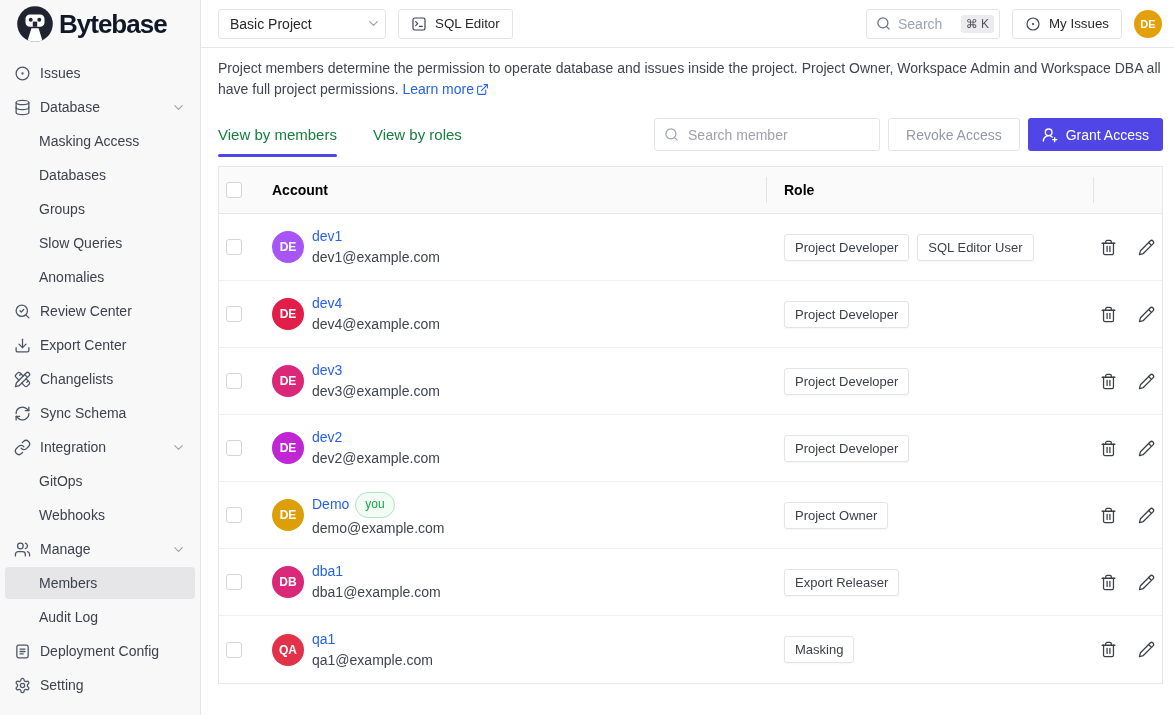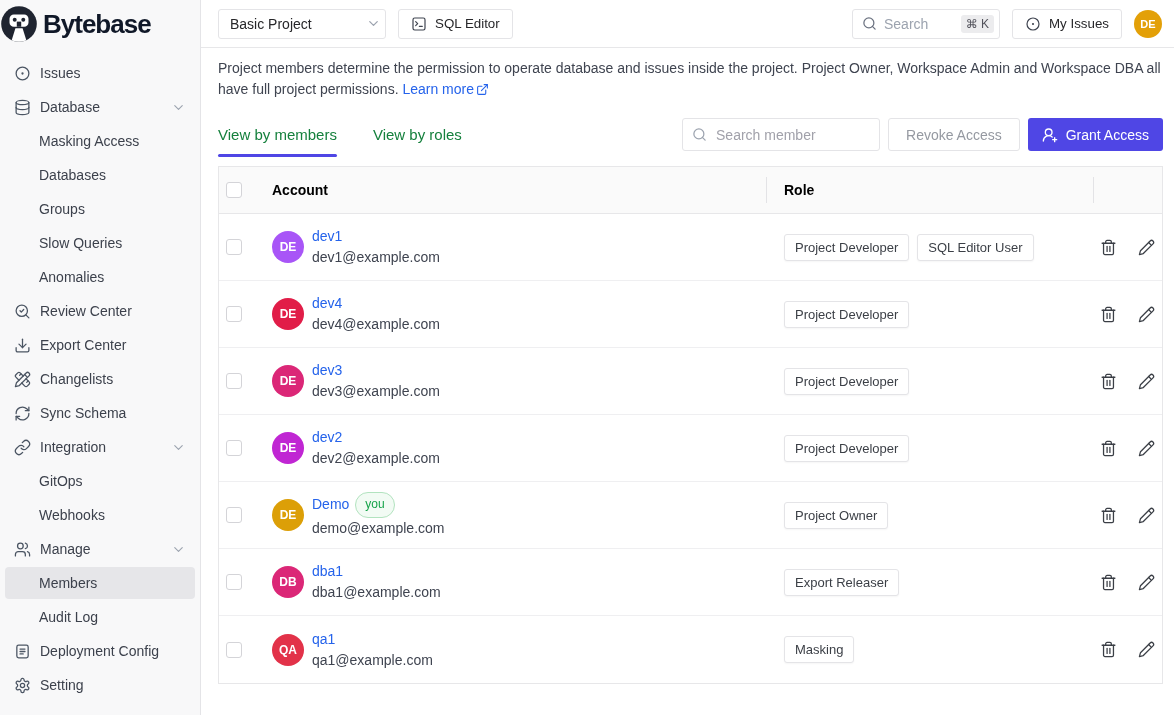--- a/index.html
+++ b/index.html
@@ -9,21 +9,21 @@
     font-family:"Liberation Sans", sans-serif;
     color:#3f4450; background:#fff; font-size:14px;
   }
   .app { display:flex; height:715px; }
 
   
   .sidebar {
     width:201px; min-width:201px; background:#f8f8f9;
     border-right:1px solid #e4e4e7; display:flex; flex-direction:column;
   }
-  .logo { display:flex; align-items:center; gap:5px; height:48px; padding:5px 0; cursor:pointer; }
+  .logo { display:flex; align-items:center; gap:5px; height:48px; padding:5px 16px; cursor:pointer; }
   .logo-text { font-size:26px; font-weight:700; color:#101828; letter-spacing:-1px; }
   .nav { padding:9px 5px 0 5px; }
   .nav-item {
     display:flex; align-items:center; gap:9px; height:32px; margin-bottom:2px;
     padding:0 9px; border-radius:4px; color:#3c414c; cursor:pointer; position:relative;
   }
   .nav-item.active { background:#e6e6e9; }
   .nav-item.sub { padding-left:34px; }
   .nav-ico { width:17px; height:17px; color:#4b5563; flex:none; }
   .nav-label { white-space:nowrap; }
@@ -39,21 +39,21 @@
     width:168px; height:30px; border:1px solid #e4e4e7; border-radius:3px; background:#fff;
     display:flex; align-items:center; padding:0 4px 0 11px; color:#27272a; cursor:pointer;
   }
   .btn-plain {
     height:30px; border:1px solid #e4e4e7; border-radius:3px; background:#fff;
     display:flex; align-items:center; gap:8px; padding:0 12px; color:#27272a; cursor:pointer;
   }
   .btn-plain .ico, .select .ico { width:16px; height:16px; color:#3f4450; }
   .topbar-right { margin-left:auto; display:flex; align-items:center; gap:12px; }
   .searchbox {
-    width:148px; height:30px; border:1px solid #e4e4e7; border-radius:3px; background:#fff;
+    width:134px; height:30px; border:1px solid #e4e4e7; border-radius:3px; background:#fff;
     display:flex; align-items:center; gap:7px; padding:0 5px 0 9px; color:#9ca3af; cursor:pointer;
   }
   .searchbox .ico { width:15px; height:15px; color:#6b7280; flex:none; }
   .kbd {
     margin-left:auto; background:#ececee; border-radius:3px; padding:2px 5px;
     font-size:12px; color:#52525b; white-space:nowrap;
   }
   .avatar {
     border-radius:50%; display:flex; align-items:center; justify-content:center;
     color:#fff; font-weight:700; flex:none; cursor:pointer;
@@ -68,21 +68,21 @@
 
   .tabs-row { display:flex; align-items:flex-end; margin-top:18px; }
   .tabs { display:flex; gap:36px; }
   .tab { font-size:15px; color:#15803d; padding-bottom:14px; position:relative; cursor:pointer; }
   .tab.active::after {
     content:""; position:absolute; left:0; right:0; bottom:0; height:3px;
     background:#4f46e5; border-radius:2px;
   }
   .tabs-actions { margin-left:auto; display:flex; align-items:center; gap:8px; padding-bottom:6px; }
   .search-member {
-    width:198px; height:33px; border:1px solid #e4e4e7; border-radius:3px; background:#fff;
+    width:226px; height:33px; border:1px solid #e4e4e7; border-radius:3px; background:#fff;
     display:flex; align-items:center; gap:7px; padding:0 9px;
   }
   .search-member .ico { width:15px; height:15px; color:#9ca3af; flex:none; }
   .search-member input {
     border:none; outline:none; width:100%; font-family:inherit; font-size:14px; color:#27272a; background:transparent;
   }
   .search-member input::placeholder { color:#a1a1aa; }
   .btn-revoke {
     height:33px; border:1px solid #e4e4e7; border-radius:3px; background:#fff;
     padding:0 17px; color:#9599a1; font-size:14px; font-family:Liberation Sans, sans-serif; cursor:not-allowed;

